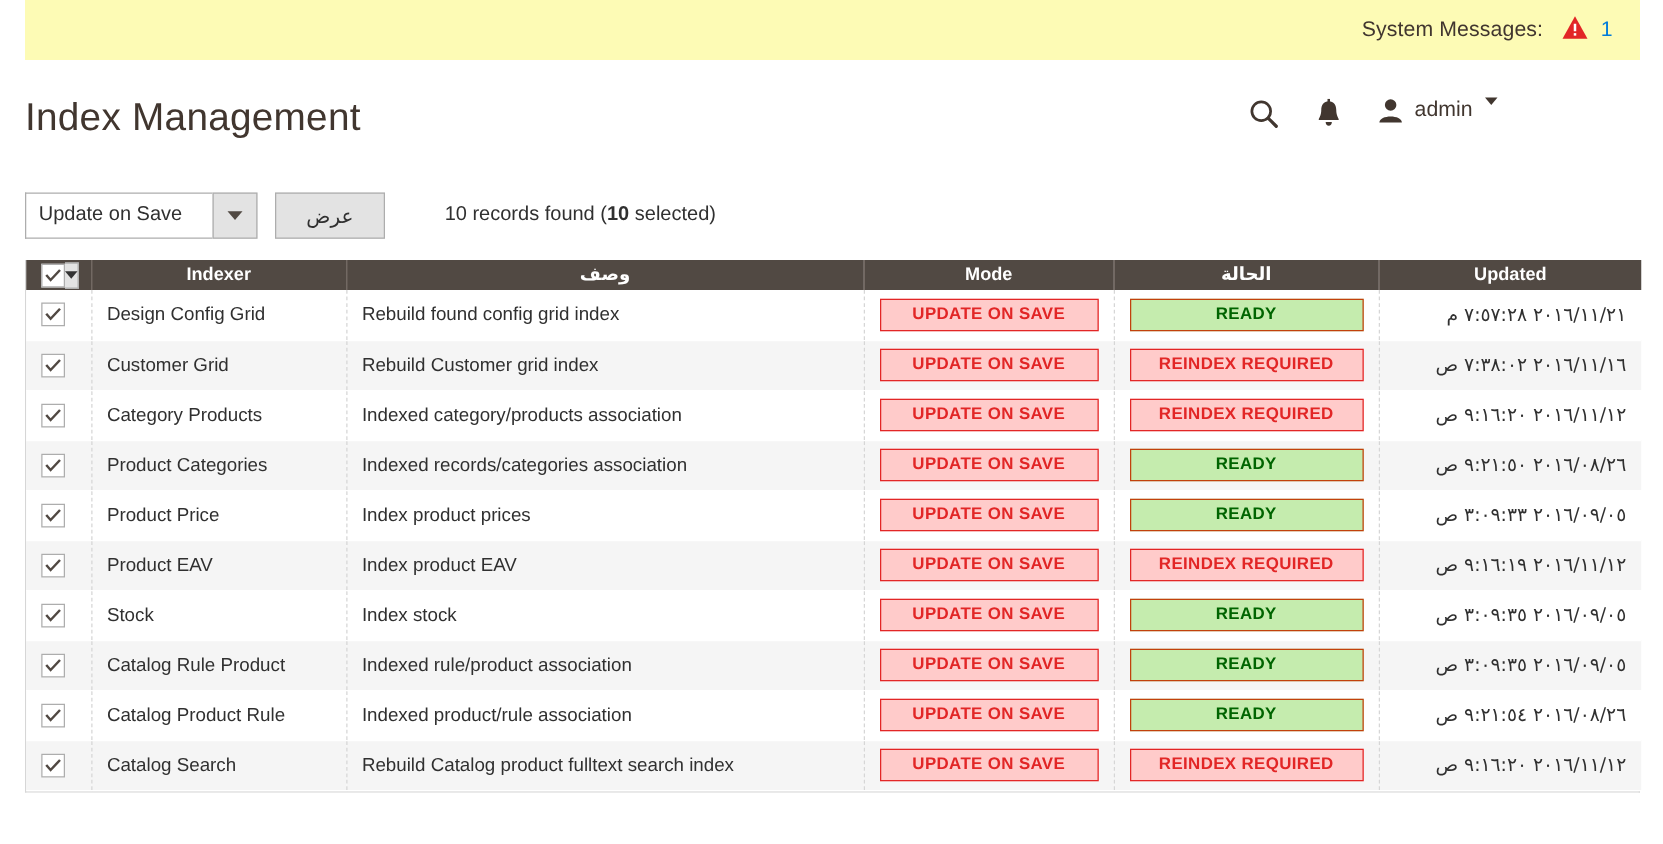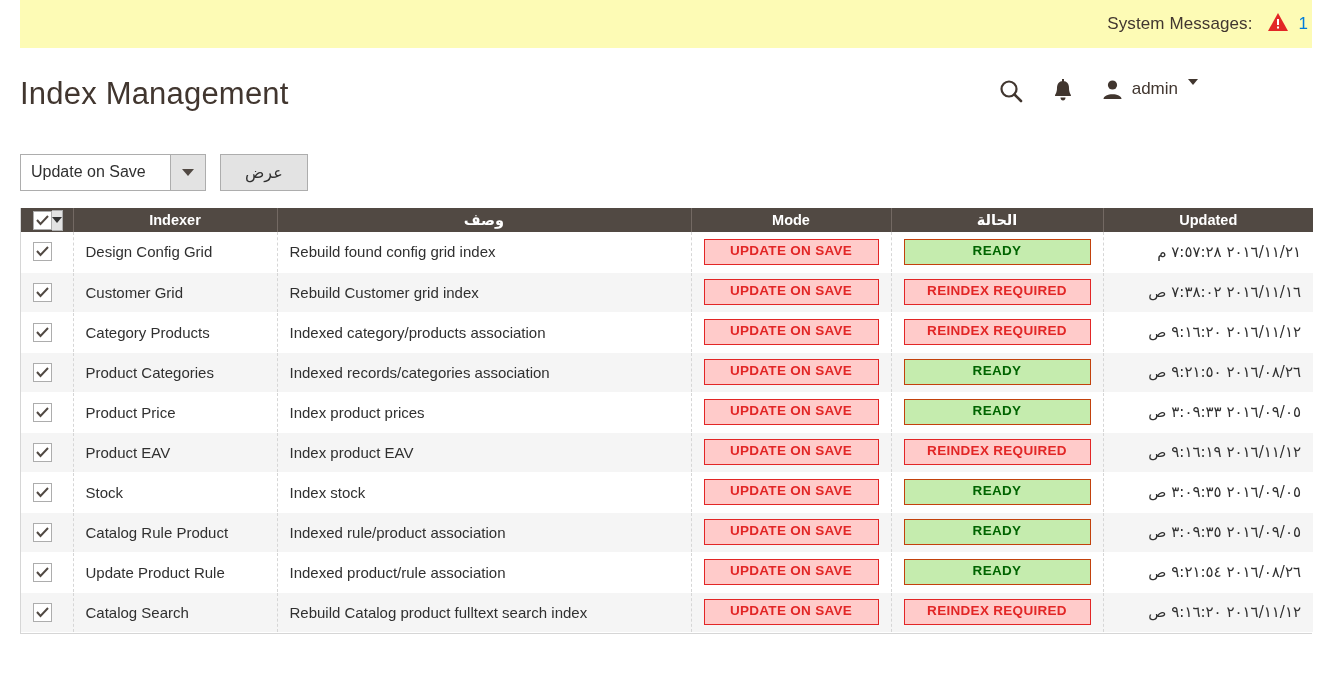--- a/index.html
+++ b/index.html
@@ -9,21 +9,21 @@
     font-family: "Liberation Sans", "DejaVu Sans", sans-serif;
     overflow: hidden;
   }
   #page { position: relative; width: 1330px; height: 675px; }
 
   
   .sysmsg-bar {
     position: absolute; left: 20px; top: 0; width: 1292px; height: 48px;
     background: #fdfbb5;
     display: flex; align-items: center; justify-content: flex-end;
-    padding-right: 4px;
+    padding-right: 22px;
   }
   .sysmsg-label {
     font-size: 17px; color: #41362f; letter-spacing: .1px;
   }
   .warn-icon { margin: 0 10px 0 14px; display: block; }
   .sysmsg-count {
     font-size: 17px; color: #007bdb; cursor: pointer;
   }
 
   
@@ -197,20 +197,23 @@
   <div class="toolbar">
     <div class="select-wrap">
       <div class="select-face">Update on Save</div>
       <div class="select-arrow">
           <i></i>
         </div>
     </div>
 
     <div class="submit-btn">عرض</div>
 
+    <div class="records-found">
+      <span>10 records found (</span><b>10</b><span> selected)</span>
+    </div>
   </div>
 
   <div class="grid-wrap">
     <table class="grid">
       <thead>
         <tr>
           <th class="col-check">
             <span class="check-head">
               <span class="cb">
                 <svg width="13" height="11" viewBox="0 0 13 11">
@@ -357,21 +360,21 @@
               <span class="badge green">READY</span>
             </td>
             <td class="updated">٢٠١٦/٠٩/٠٥ ٣:٠٩:٣٥ ص</td>
           </tr>
           <tr>
             <td class="col-check"><span class="cb">
                 <svg width="13" height="11" viewBox="0 0 13 11">
                   <polyline points="1,5 4.5,9 12,1" fill="none" stroke="#514943" stroke-width="2"></polyline>
                 </svg>
               </span></td>
-            <td>Update Product Rule</td>
+            <td>Catalog Product Rule</td>
             <td>Indexed product/rule association</td>
             <td>
               <span class="badge red">UPDATE ON SAVE</span>
             </td>
             <td>
               <span class="badge green">READY</span>
             </td>
             <td class="updated">٢٠١٦/٠٨/٢٦ ٩:٢١:٥٤ ص</td>
           </tr>
           <tr>

